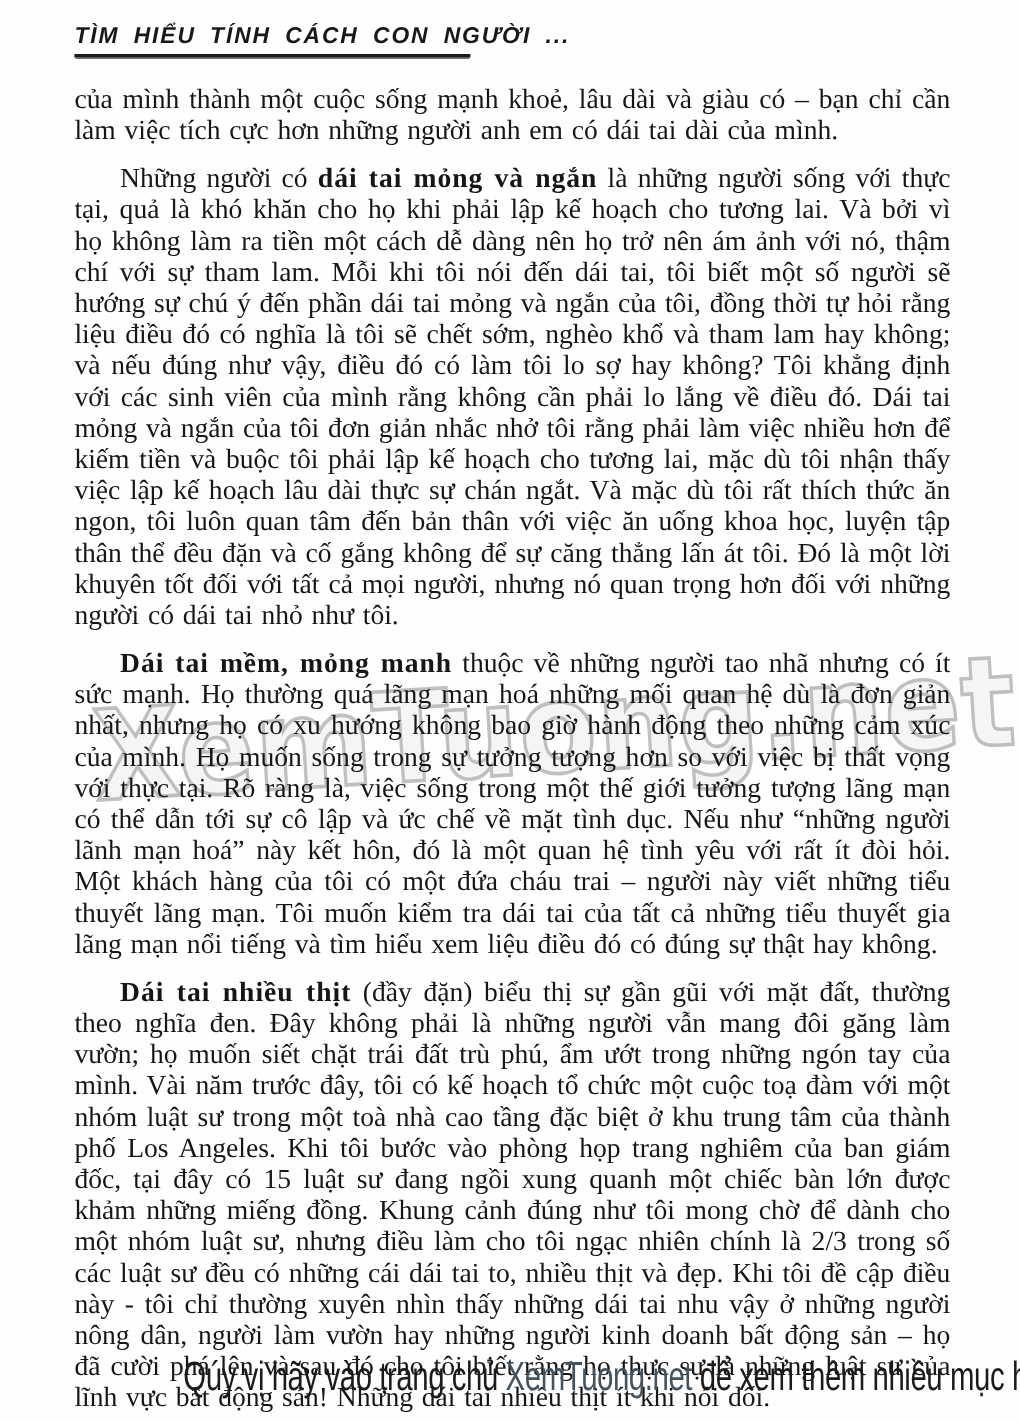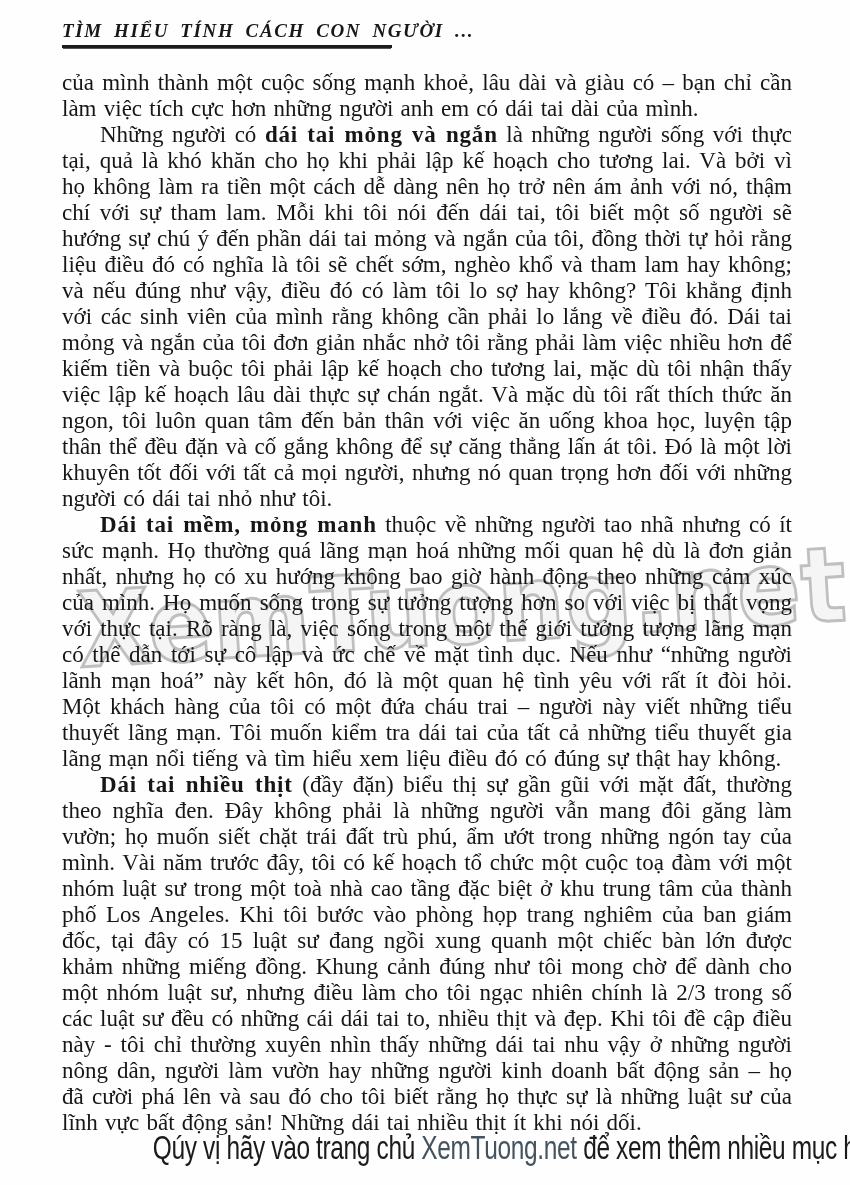--- a/index.html
+++ b/index.html
@@ -13,21 +13,21 @@
     color: #161616;
   }
   
   .page-header {
     position: absolute;
     left: 62px;
     top: 20px;
     z-index: 2;
   }
   .header-title {
-    font-family: Liberation Serif, serif;
+    font-family: Liberation Sans, sans-serif;
     font-style: italic;
     font-weight: bold;
     font-size: 19px;
     letter-spacing: 1.6px;
     word-spacing: 5px;
     color: #181818;
     white-space: nowrap;
   }
   .header-rule {
     width: 330px;
@@ -60,21 +60,21 @@
     left: 62px;
     top: 70px;
     width: 730px;
     z-index: 2;
     font-size: 23px;
     line-height: 26px;
     text-align: justify;
     word-spacing: 1.5px;
   }
   .para { margin: 0; }
-  .para + .para { margin-top: 0; }
+  .para + .para { margin-top: 14px; }
   .para.indent { text-indent: 38px; }
   .lead {
     font-weight: bold;
     letter-spacing: 0.8px;
   }
   
   .page-footer {
     position: absolute;
     left: 0;
     right: 0;

